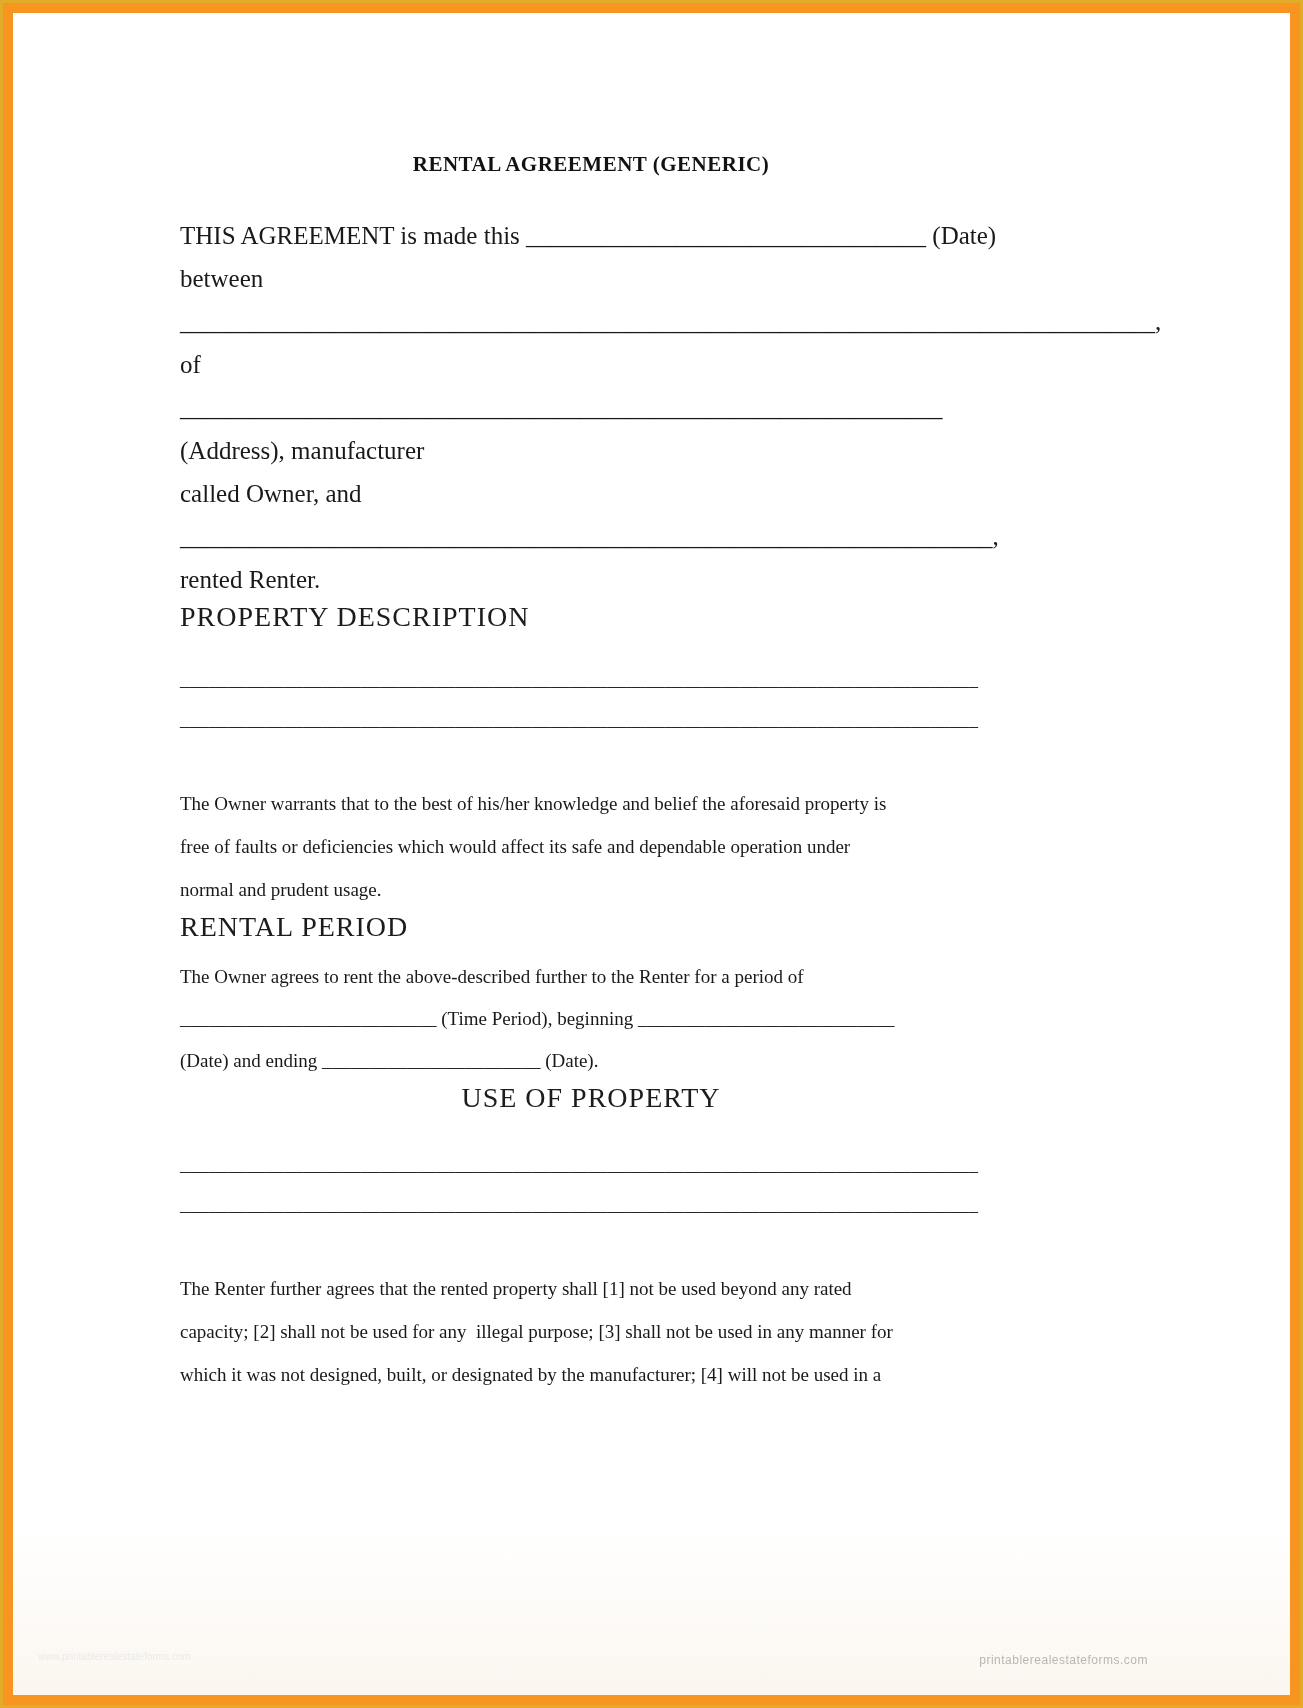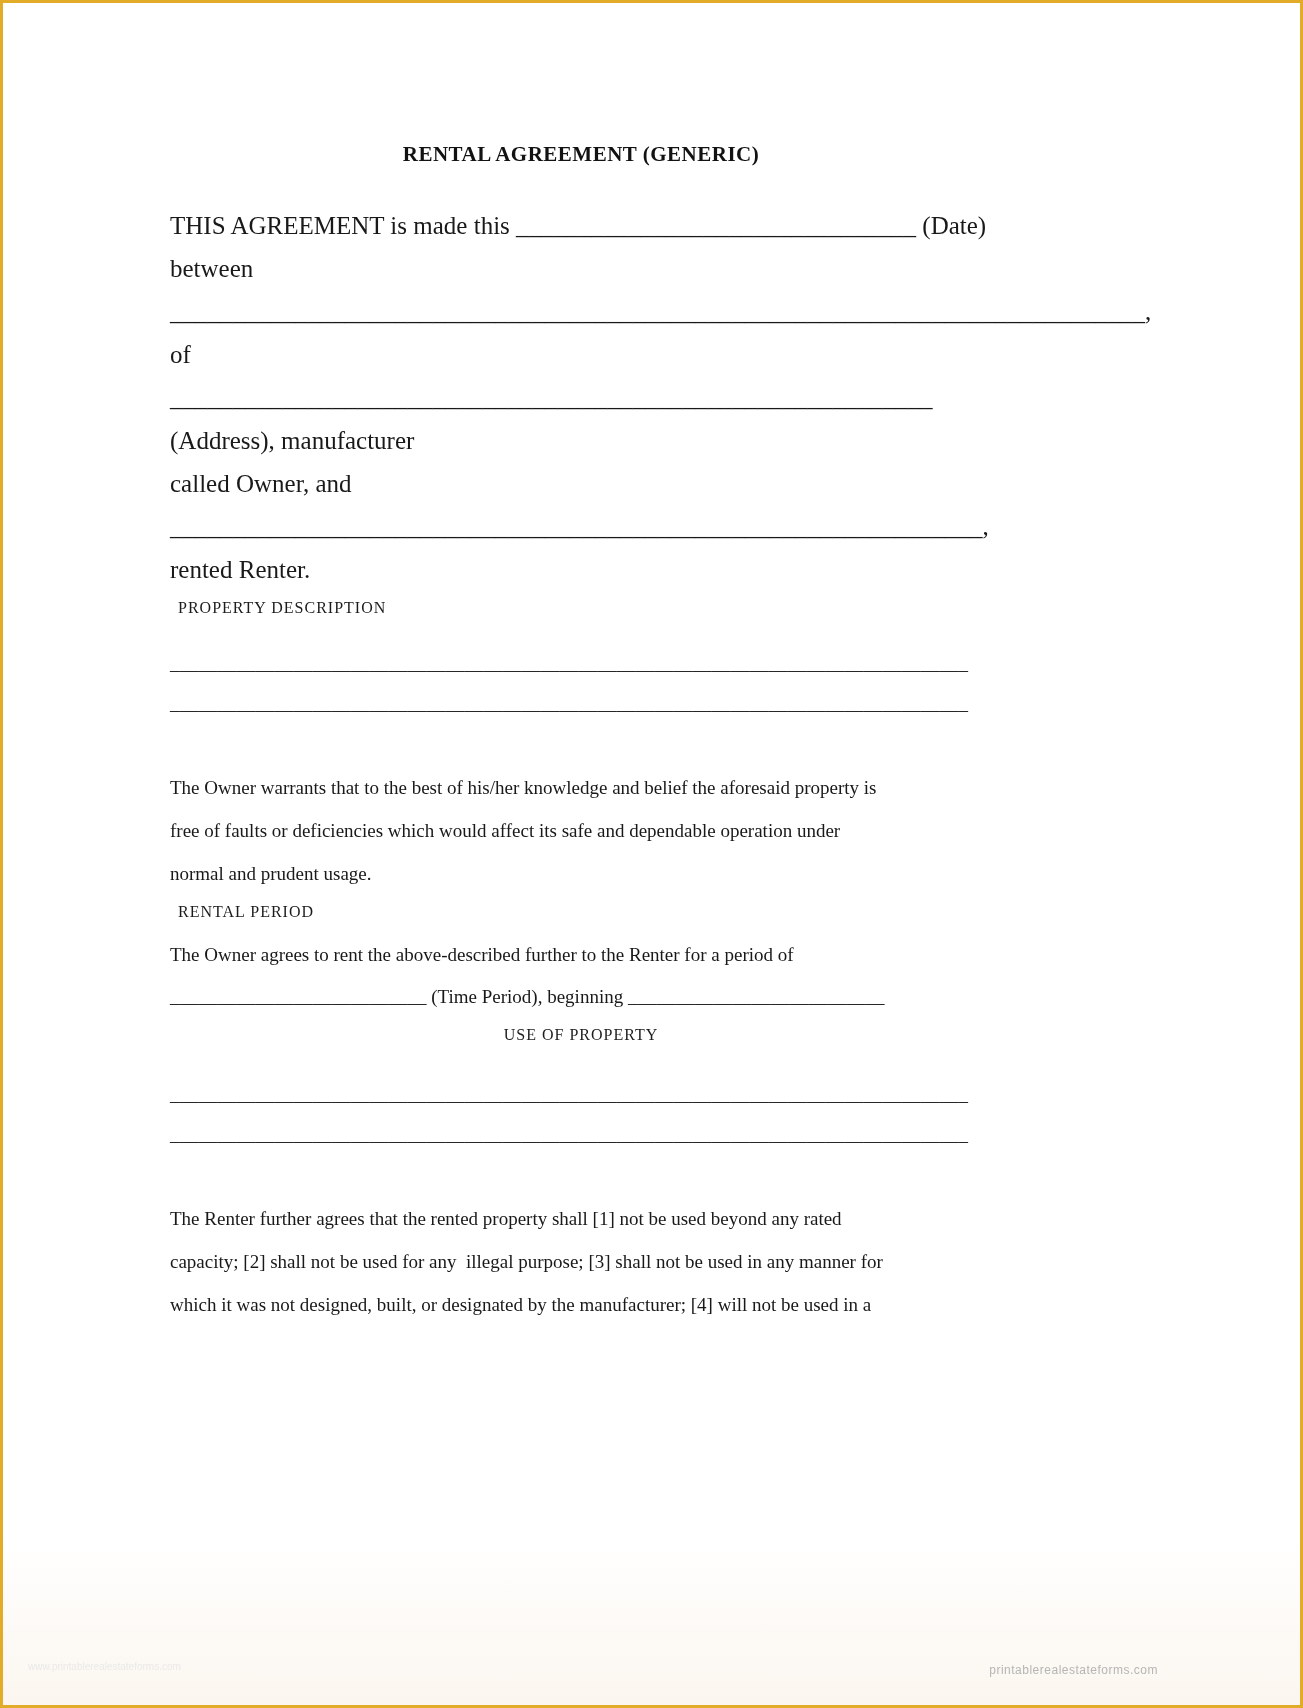--- a/index.html
+++ b/index.html
@@ -1,33 +1,33 @@
 <!DOCTYPE html>
 <html><head>
 <meta charset="utf-8">
 <style>
   html,body{margin:0;padding:0;background:#ffffff;}
   .frame{
     width:1303px;height:1708px;box-sizing:border-box;
-    border:3px solid #E2AC28;background:#F89521;
+    border:3px solid #E2AC28;background:#F89521;padding:10px;
   }
   .page{
     width:100%;height:100%;box-sizing:border-box;position:relative;
     background:linear-gradient(#ffffff 90%,#fbf6ef 100%);
     font-family:"Liberation Serif",serif;color:#191919;overflow:hidden;
   }
   .content{position:absolute;left:167px;top:0;width:822px;}
   h1.doc-title{
     margin:139px 0 0;text-align:center;font-size:21px;font-weight:bold;
     letter-spacing:0.5px;color:#121212;
   }
   .intro{margin-top:37px;font-size:25px;line-height:43px;}
   .line{white-space:pre-wrap;}
   h2.section-heading{
-    font-size:16px;font-weight:normal;letter-spacing:1px;margin:8px;color:#1c1c1c;
+    font-size:28px;font-weight:normal;letter-spacing:1px;margin:0;color:#1c1c1c;
   }
   .h-property{margin-top:47px;}
   .h-rental{margin-top:57px;}
   .h-use{margin-top:56px;text-align:center;}
   .blanks{margin-top:27px;font-size:19px;line-height:40px;}
   .blanks-use{margin-top:31px;}
   p.para{
     margin:42px 0 0;font-size:19px;line-height:43px;white-space:pre-wrap;
   }
   .rp-lines{margin-top:13px;font-size:19px;line-height:42px;}
@@ -65,20 +65,21 @@
       </div>
 
       <p class="para">The Owner warrants that to the best of his/her knowledge and belief the aforesaid property is
 free of faults or deficiencies which would affect its safe and dependable operation under
 normal and prudent usage.</p>
 
       <h2 class="section-heading h-rental">RENTAL PERIOD</h2>
       <div class="rp-lines">
         <div class="line">The Owner agrees to rent the above-described further to the Renter for a period of</div>
         <div class="line">___________________________ (Time Period), beginning ___________________________</div>
+        <div class="line">(Date) and ending _______________________ (Date).</div>
       </div>
 
       <h2 class="section-heading h-use">USE OF PROPERTY</h2>
       <div class="blanks blanks-use">
         <div class="line">____________________________________________________________________________________</div>
         <div class="line">____________________________________________________________________________________</div>
       </div>
 
       <p class="para">The Renter further agrees that the rented property shall [1] not be used beyond any rated
 capacity; [2] shall not be used for any  illegal purpose; [3] shall not be used in any manner for

